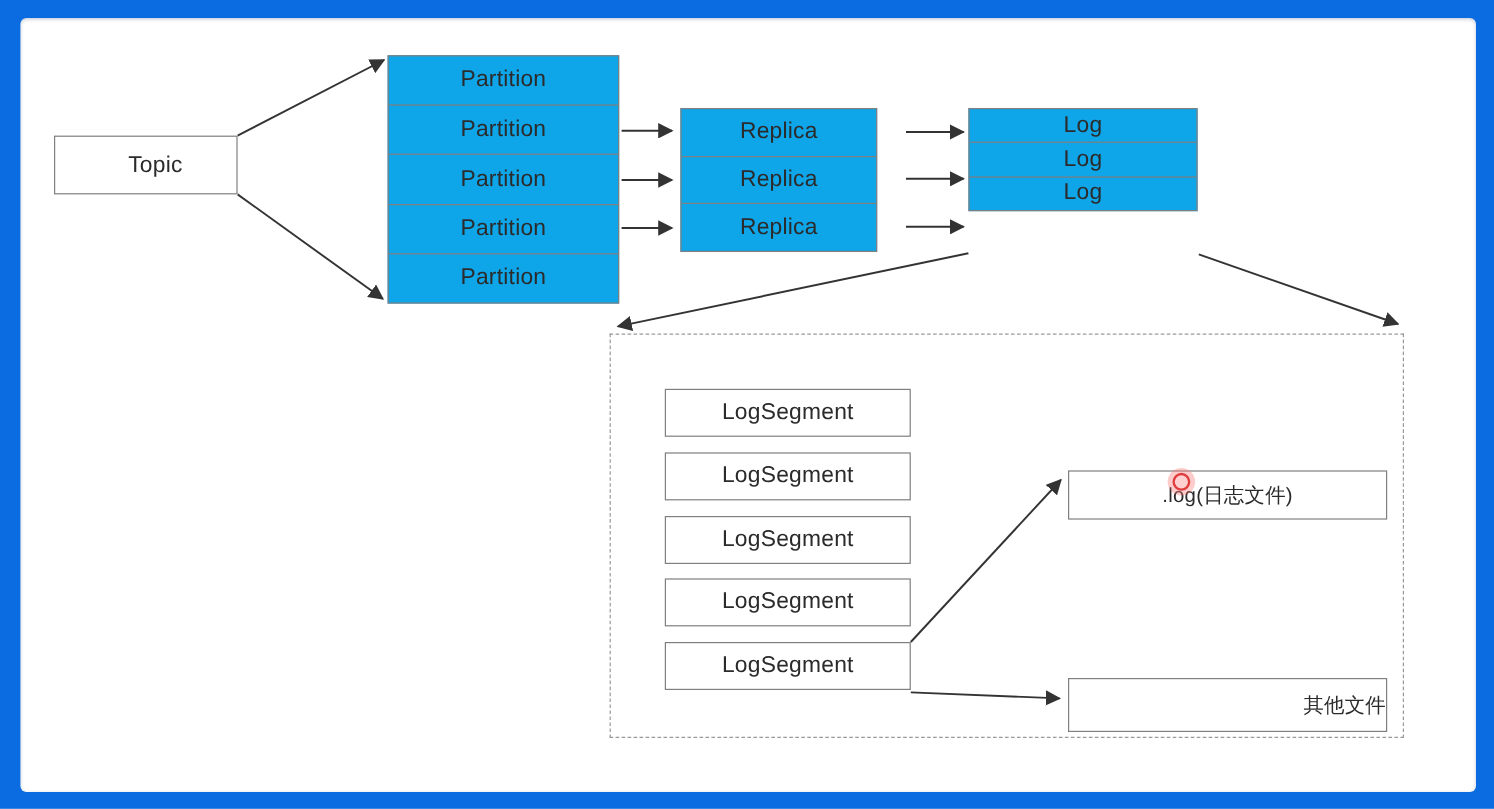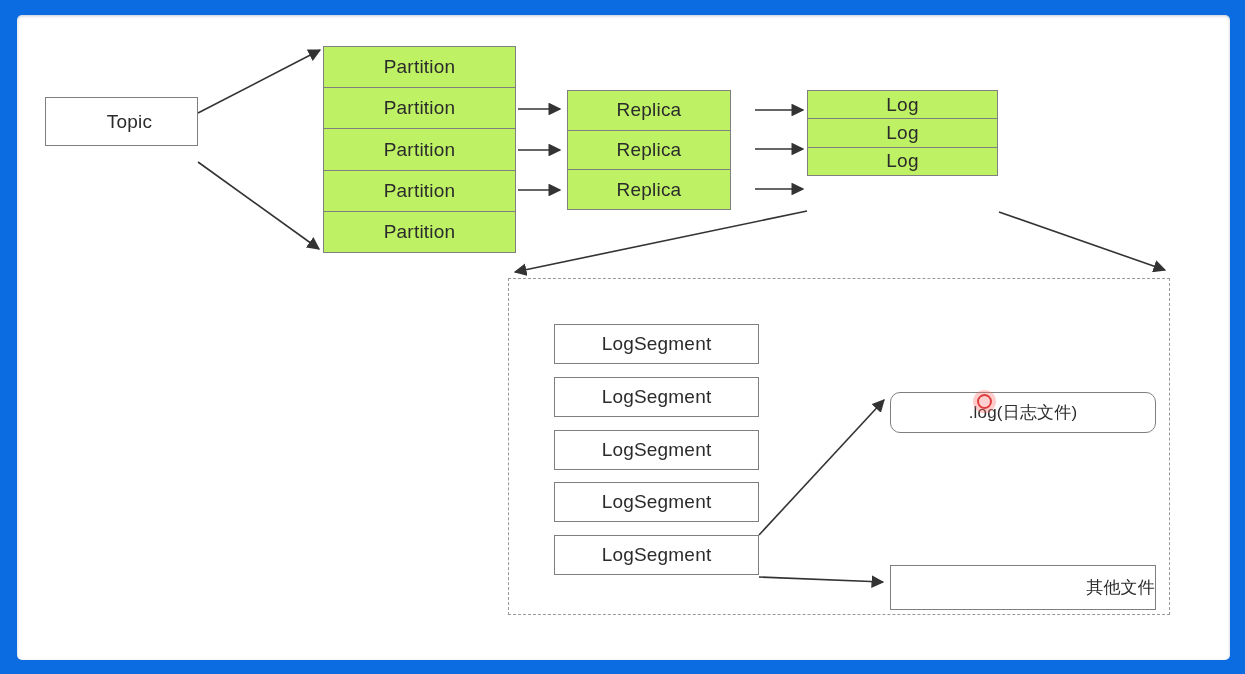--- a/index.html
+++ b/index.html
@@ -24,21 +24,21 @@
     background:var(--canvas-bg);border-radius:5px;
     box-shadow:inset 0 1px 3px rgba(0,30,90,.25);
   }
   .box{
     position:absolute;background:#fff;
     border:1.3px solid var(--box-border);
     display:flex;align-items:center;justify-content:center;
     font-size:19px;letter-spacing:.2px;box-sizing:border-box;
   }
   .stack{
-    position:absolute;background:#bef264;
+    position:absolute;background:#0ea5e9;
     border:1.3px solid var(--box-border);
     display:flex;flex-direction:column;box-sizing:border-box;
   }
   .stack .row{
     flex:1;display:flex;align-items:center;justify-content:center;
     font-size:19px;letter-spacing:.2px;
   }
   .stack .row + .row{border-top:1.3px solid var(--box-border);}
   .dashed-box{
     position:absolute;left:491px;top:263px;width:662px;height:337px;
@@ -76,21 +76,21 @@
     <line x1="501" y1="175" x2="543" y2="175" marker-end="url(#ah)"></line>
     <line x1="738" y1="95" x2="786" y2="95" marker-end="url(#ah)"></line>
     <line x1="738" y1="134" x2="786" y2="134" marker-end="url(#ah)"></line>
     <line x1="738" y1="174" x2="786" y2="174" marker-end="url(#ah)"></line>
     <line x1="790" y1="196" x2="498" y2="257" marker-end="url(#ah)"></line>
     <line x1="982" y1="197" x2="1148" y2="255" marker-end="url(#ah)"></line>
     <line x1="742" y1="520" x2="867" y2="385" marker-end="url(#ah)"></line>
     <line x1="742" y1="562" x2="866" y2="567" marker-end="url(#ah)"></line>
   </svg>
 
-  <div class="box" style="left:28px;top:82px;width:153px;height:49px;padding-left:16px;">
+  <div class="box" style="left:28px;top:98px;width:153px;height:49px;padding-left:16px;">
     <span>Topic</span>
   </div>
 
   <div class="stack" style="left:306px;top:31px;width:193px;height:207px;">
     <div class="row">Partition</div>
     <div class="row">Partition</div>
     <div class="row">Partition</div>
     <div class="row">Partition</div>
     <div class="row">Partition</div>
   </div>
@@ -118,21 +118,21 @@
   <div class="box" style="left:537px;top:415px;width:205px;height:40px;">
     <span>LogSegment</span>
     </div>
   <div class="box" style="left:537px;top:467px;width:205px;height:40px;">
     <span>LogSegment</span>
     </div>
   <div class="box" style="left:537px;top:520px;width:205px;height:40px;">
     <span>LogSegment</span>
     </div>
 
-  <div class="box filebox" style="left:873px;top:377px;width:266px;height:41px;border-radius:10px;">
+  <div class="box filebox" style="left:873px;top:377px;width:266px;height:41px;">
     <span>.log(日志文件)</span>
     </div>
   <div class="box filebox" style="left:873px;top:550px;width:266px;height:45px;justify-content:flex-end;">
     <span>其他文件</span>
     </div>
 
   <div class="cursor-dot"></div>
 
 
 </div>

